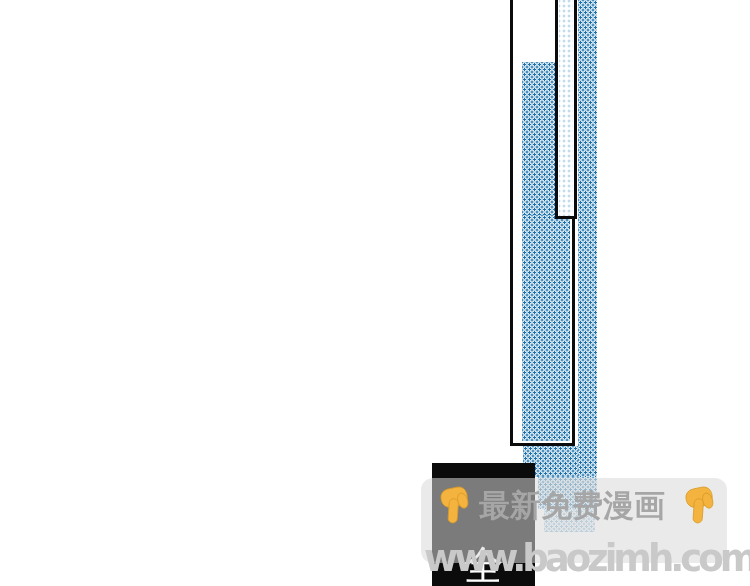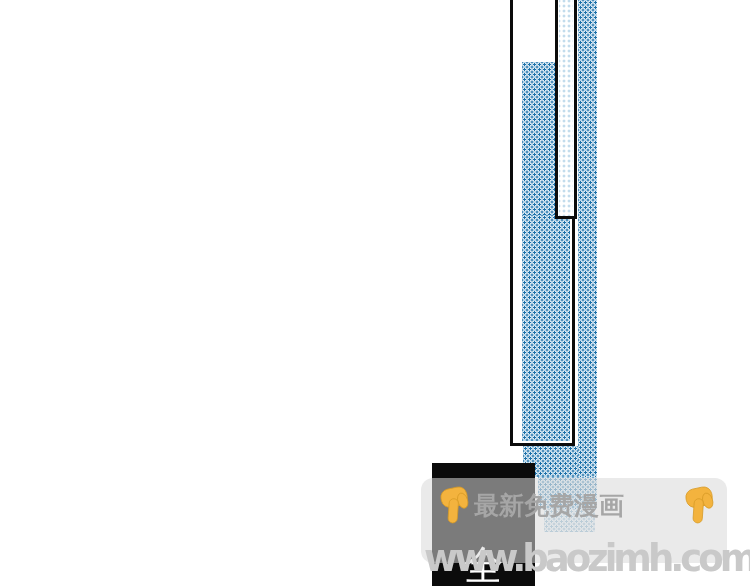--- a/index.html
+++ b/index.html
@@ -58,22 +58,22 @@
   }
   
   .overlay-bg{
     position:absolute;left:421px;top:478px;width:306px;height:85px;
     background:var(--overlay,#d9d9d9);opacity:.55;border-radius:12px;z-index:5;
   }
   .wm{position:absolute;z-index:6;}
   .wm-emoji-left {left:438px;top:486px;width:31px;height:39px;}
   .wm-emoji-right{left:683px;top:486px;width:31px;height:39px;}
   .wm-title{
-    left:474px;top:489px;width:196px;
-    font-size:25px;line-height:33px;font-weight:700;
+    left:474px;top:489px;width:196px;text-align:center;
+    font-size:31px;line-height:33px;font-weight:700;
     color:var(--title-color,#a6a6a6);white-space:nowrap;
   }
   .wm-url{
     left:424px;top:540px;width:300px;text-align:center;
     font-size:37px;line-height:37px;font-weight:600;letter-spacing:-4px;
     color:var(--url-color,#c9c9c9);white-space:nowrap;
   }
   .emoji-svg{width:100%;height:100%;display:block;}
 </style>
 </head>

